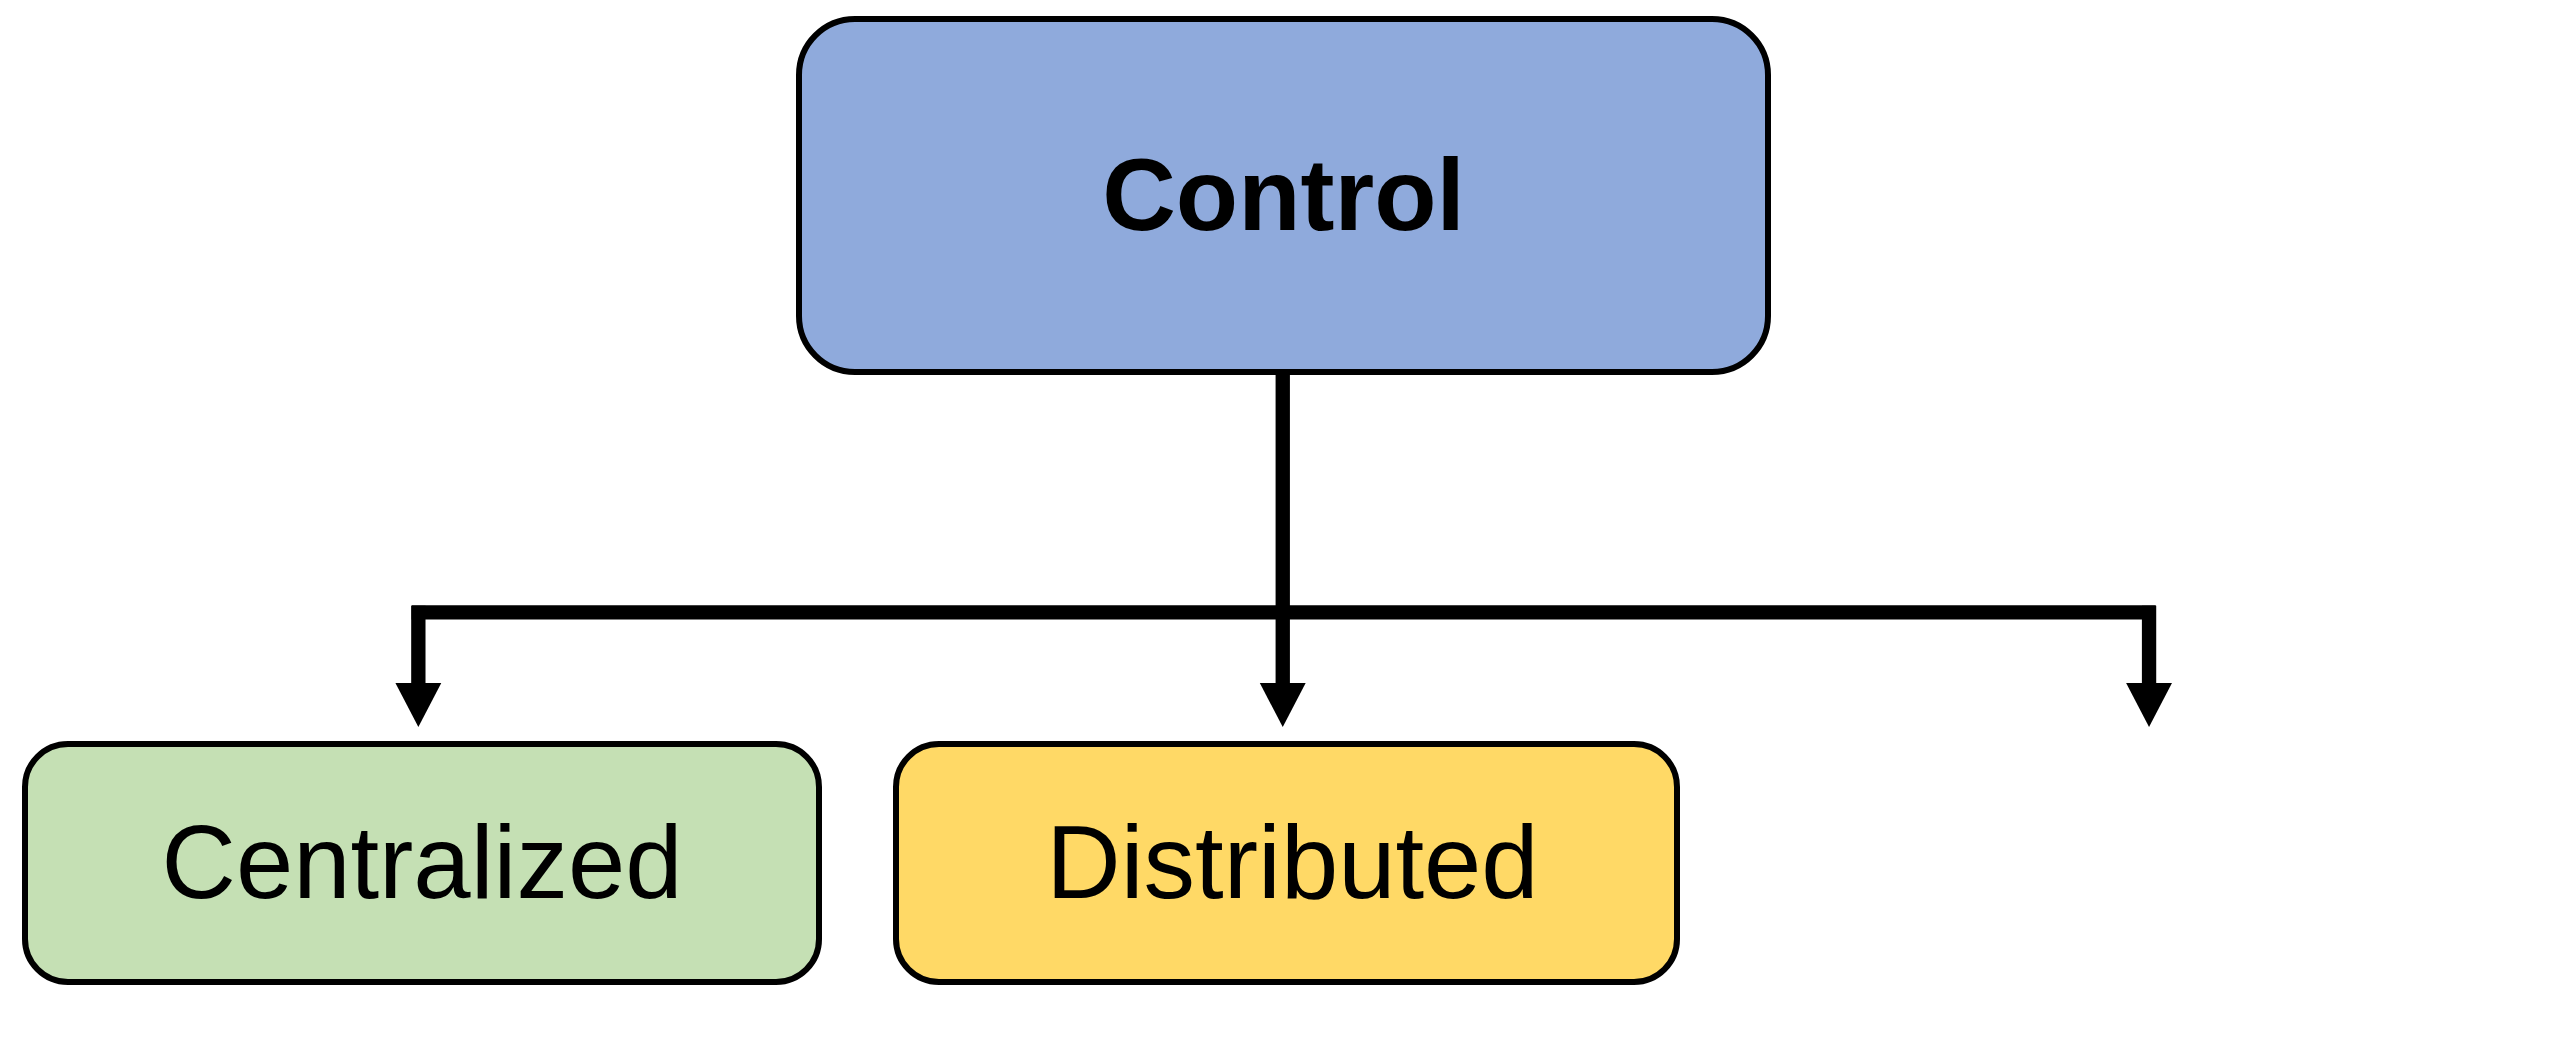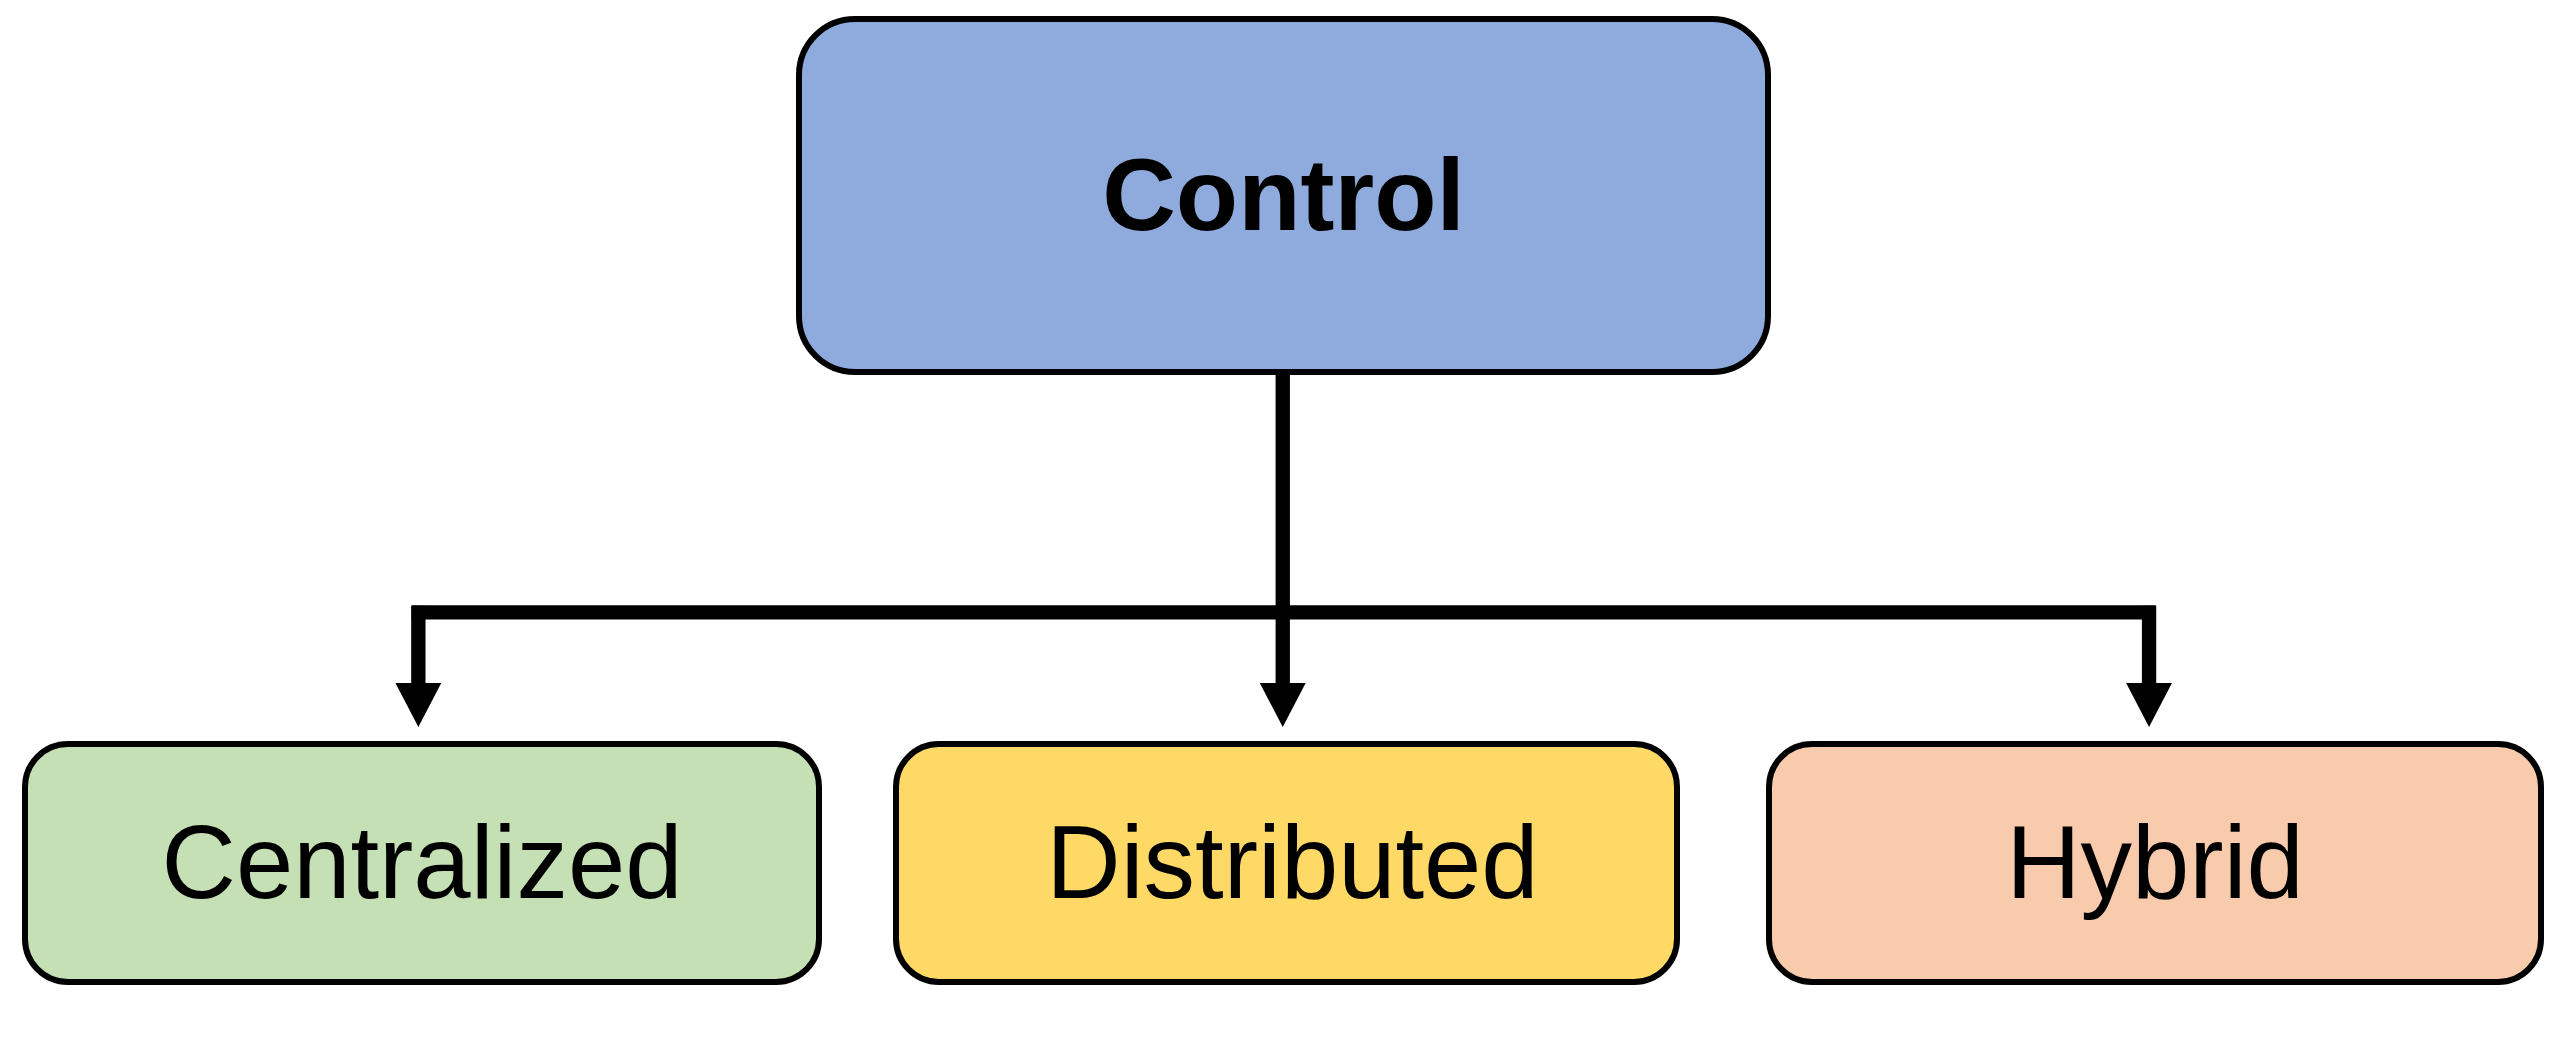--- a/index.html
+++ b/index.html
@@ -84,18 +84,15 @@
   </div>
 
   <div class="node node-child node-centralized" style="background-color: rgb(197, 224, 180); border-color: rgb(0, 0, 0); color: rgb(0, 0, 0);">
     <span class="node-label">Centralized</span>
   </div>
 
   <div class="node node-child node-distributed" style="background-color: rgb(255, 217, 102); border-color: rgb(0, 0, 0); color: rgb(0, 0, 0); padding-left: 12px;">
     <span class="node-label">Distributed</span>
   </div>
 
-  <div class="node node-child node-hybrid" style="background-color: rgb(248, 203, 173); border-color: rgb(0, 0, 0); color: rgb(0, 0, 0);">
-    <span class="node-label">Hybrid</span>
-  </div>
 
 </div>
 
 
 </body></html>

